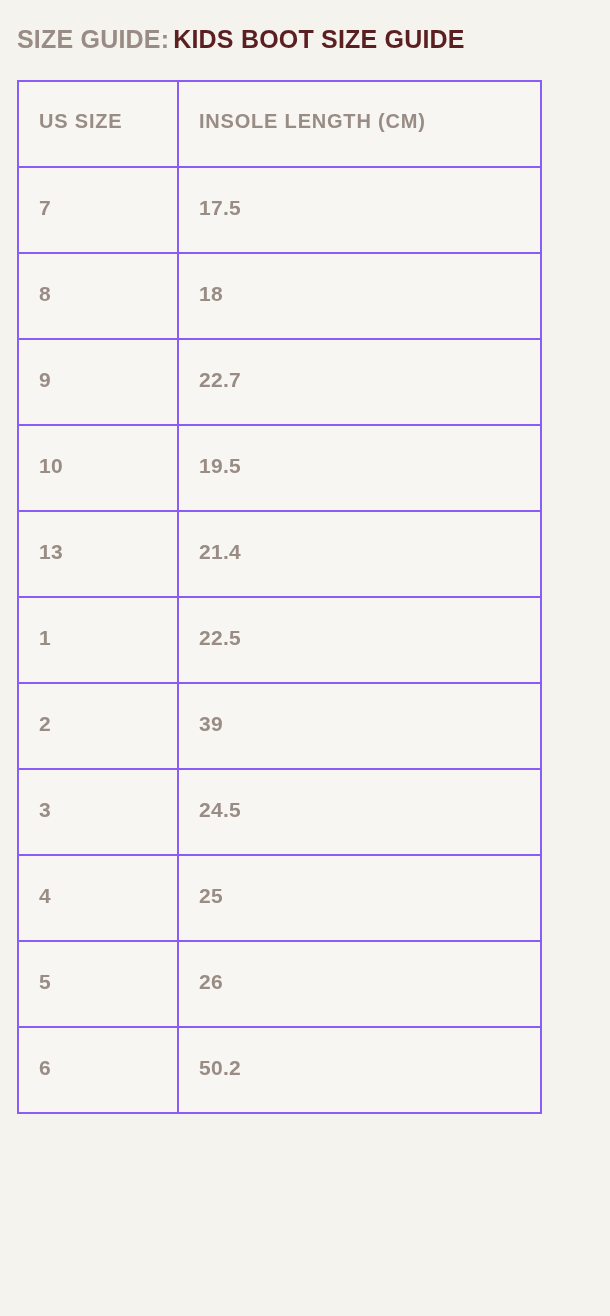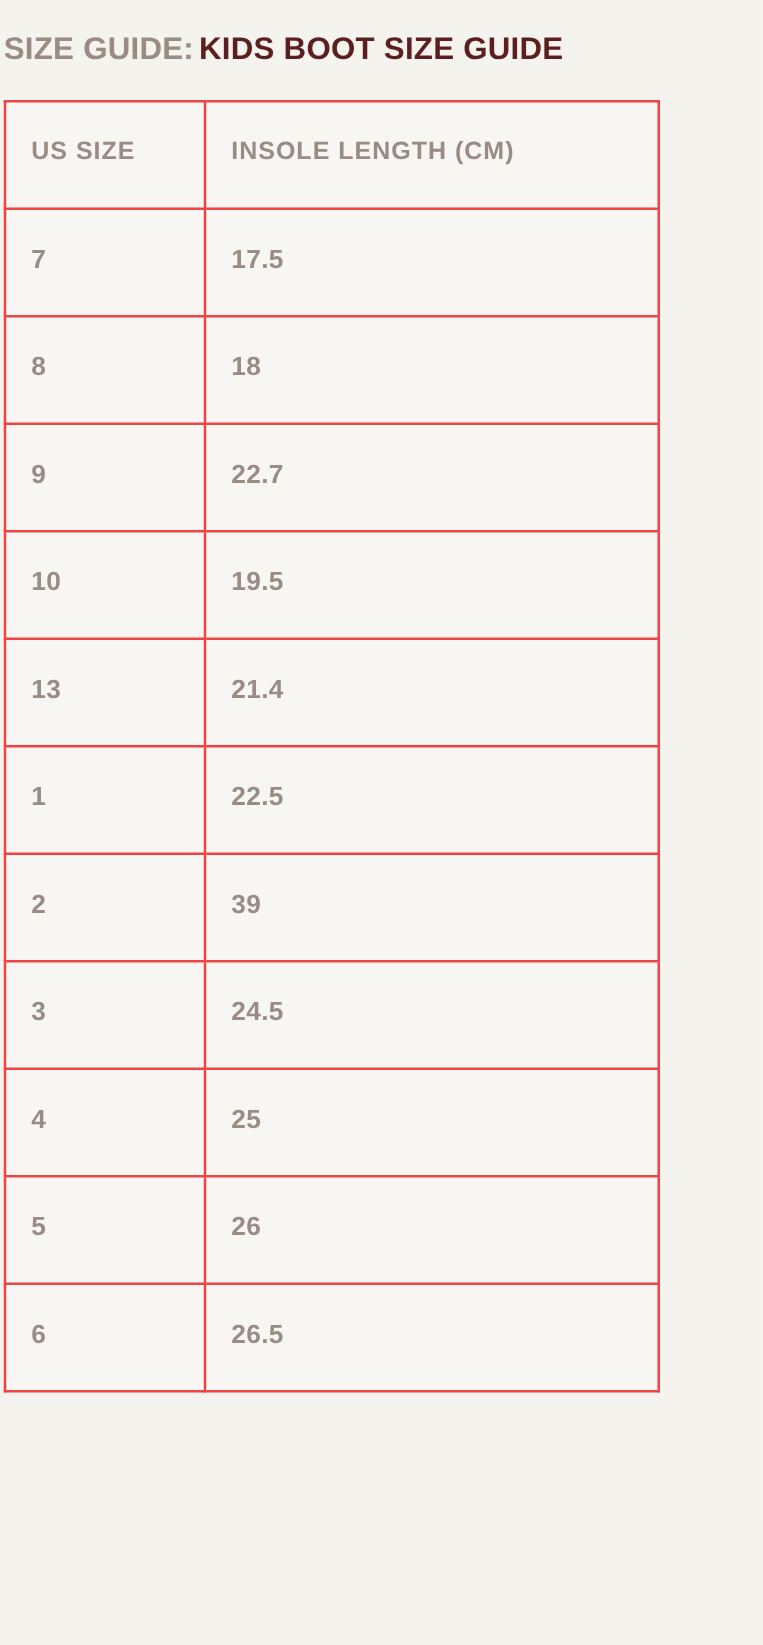--- a/index.html
+++ b/index.html
@@ -13,21 +13,21 @@
     font-family: "Liberation Sans", sans-serif;
     -webkit-font-smoothing: antialiased;
     overflow: hidden;
   }
 
   .page {
     position: relative;
     width: 610px;
     height: 1104px;
     box-sizing: border-box;
-    padding: 0 3px;
+    padding: 0 17px;
   }
 
   
   .size-guide-title {
     margin: 0;
     padding-top: 26px;
     font-size: 25px;
     font-weight: 700;
     line-height: 1.05;
     letter-spacing: 0.2px;
@@ -51,21 +51,21 @@
     width: 523px;
     border-collapse: collapse;
     table-layout: fixed;
     background: #f7f6f2;
   }
   table.size-table col.col-us   { width: 160px; }
   table.size-table col.col-insole { width: 363px; }
 
   table.size-table th,
   table.size-table td {
-    border: 2px solid #ef4444;
+    border: 2px solid #8b5cf6;
     height: 86px;
     box-sizing: border-box;
     padding: 0 20px 6px 20px;
     text-align: left;
     vertical-align: middle;
     color: #998c84;
     font-weight: 700;
     font-size: 21px;
     letter-spacing: 0.3px;
     line-height: 1.1;
@@ -133,19 +133,19 @@
           <tr>
             <td>4</td>
             <td>25</td>
           </tr>
           <tr>
             <td>5</td>
             <td>26</td>
           </tr>
           <tr>
             <td>6</td>
-            <td>26.5</td>
+            <td>50.2</td>
           </tr>
         </tbody>
     </table>
   </div>
 
 </div>
 
 </body></html>

